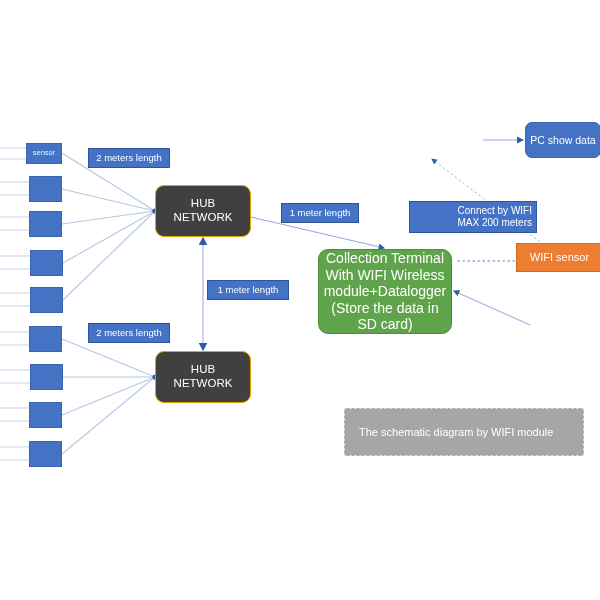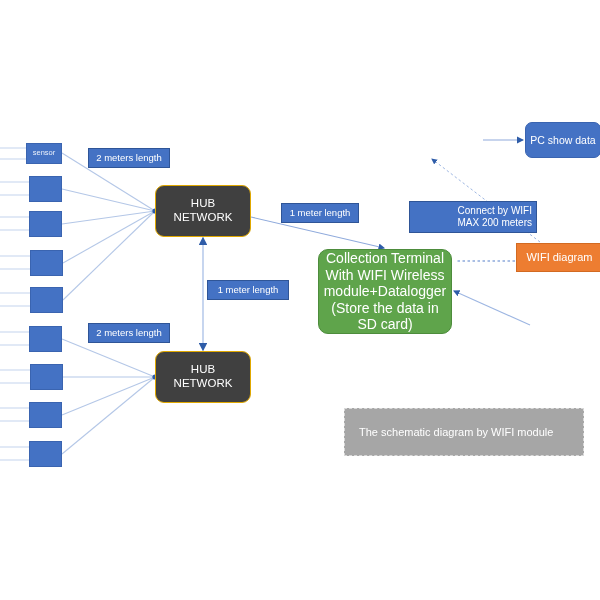--- a/index.html
+++ b/index.html
@@ -208,20 +208,20 @@
 
   <div class="node blue-round" style="left:525px;top:122px;width:76px;height:36px;">
     <span>PC show data</span>
   </div>
 
   <div class="node label-box" style="left:409px;top:201px;width:128px;height:32px;font-size:10px;padding-left:27px;">
     <span>Connect by WIFI MAX 200 meters</span>
   </div>
 
   <div class="node orange-box" style="left:516px;top:243px;width:87px;height:29px;">
-    <span>WIFI diagram</span>
+    <span>WIFI sensor</span>
   </div>
 
   <div class="node caption-box" style="left:344px;top:408px;width:240px;height:48px;justify-content:flex-start;padding-left:14px;">
     <span>The schematic diagram by WIFI module</span>
   </div>
 
 </div>
 
 </body></html>

